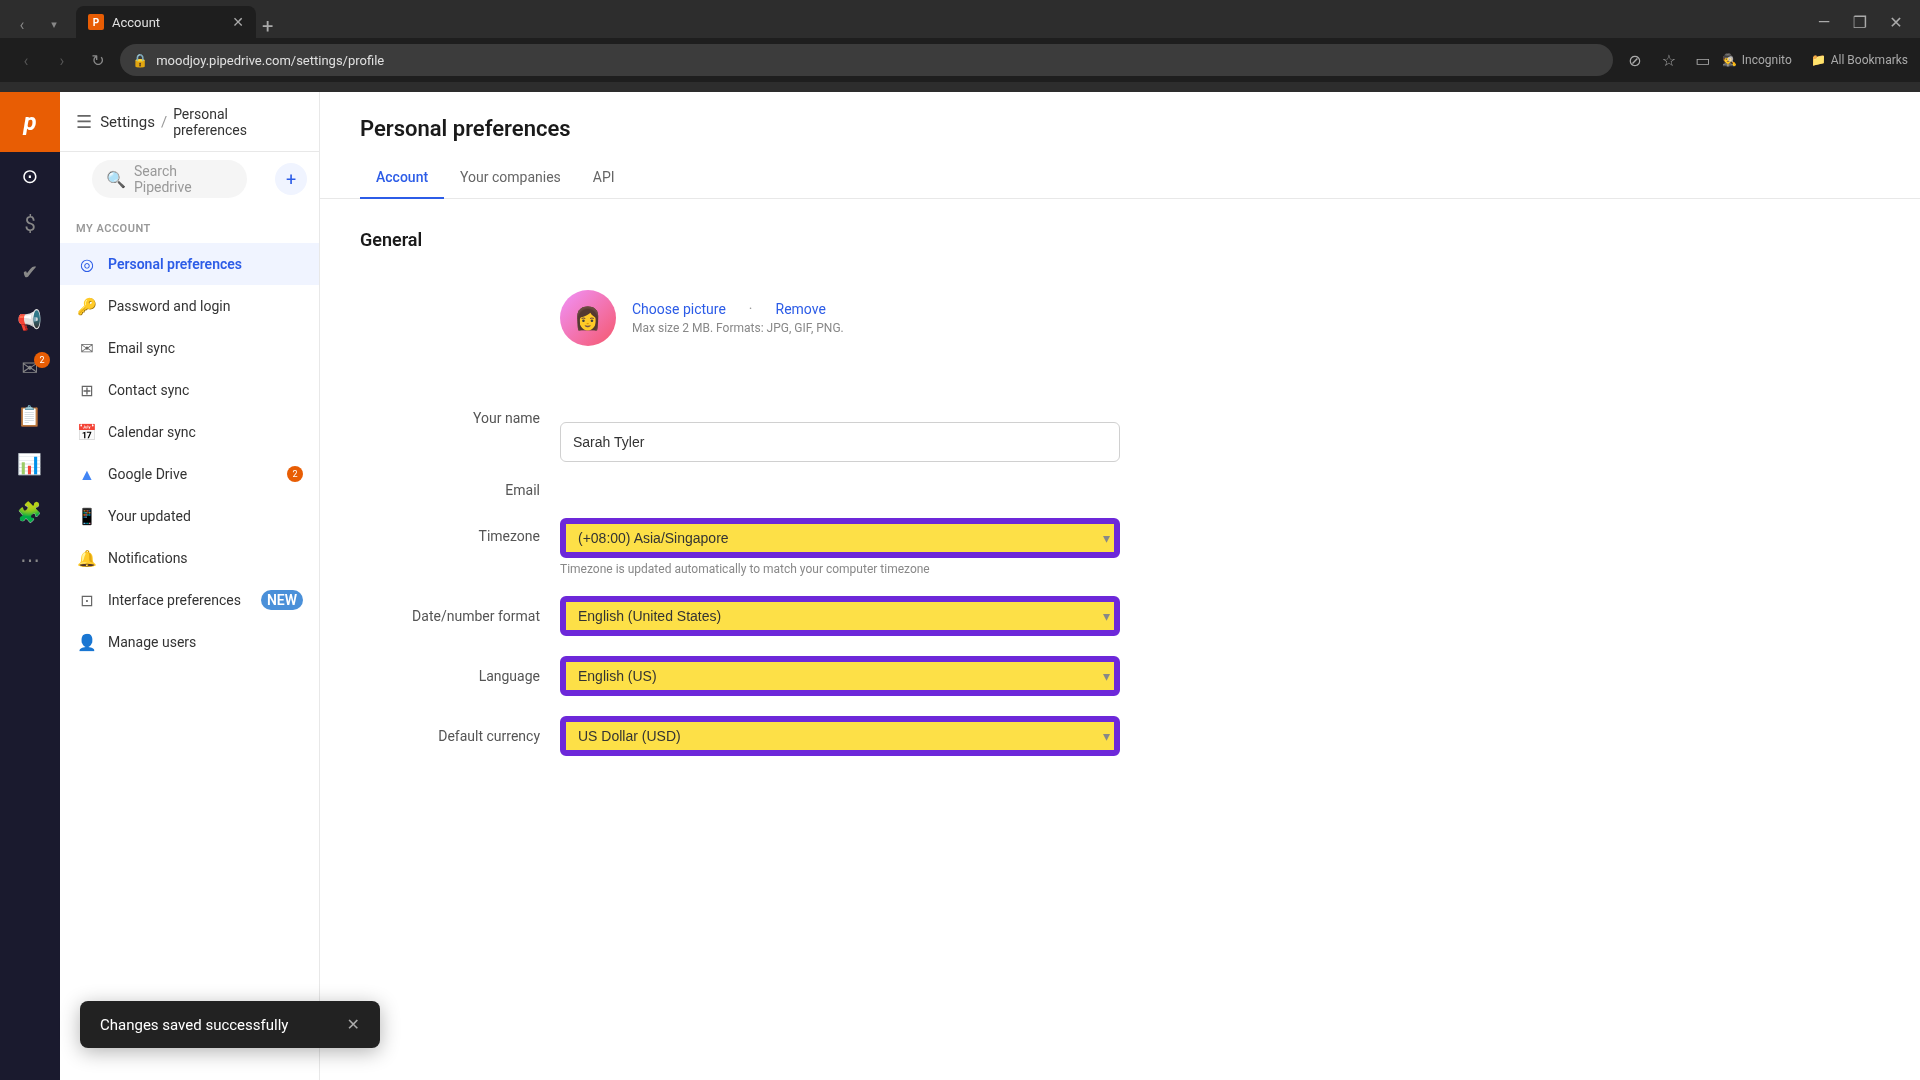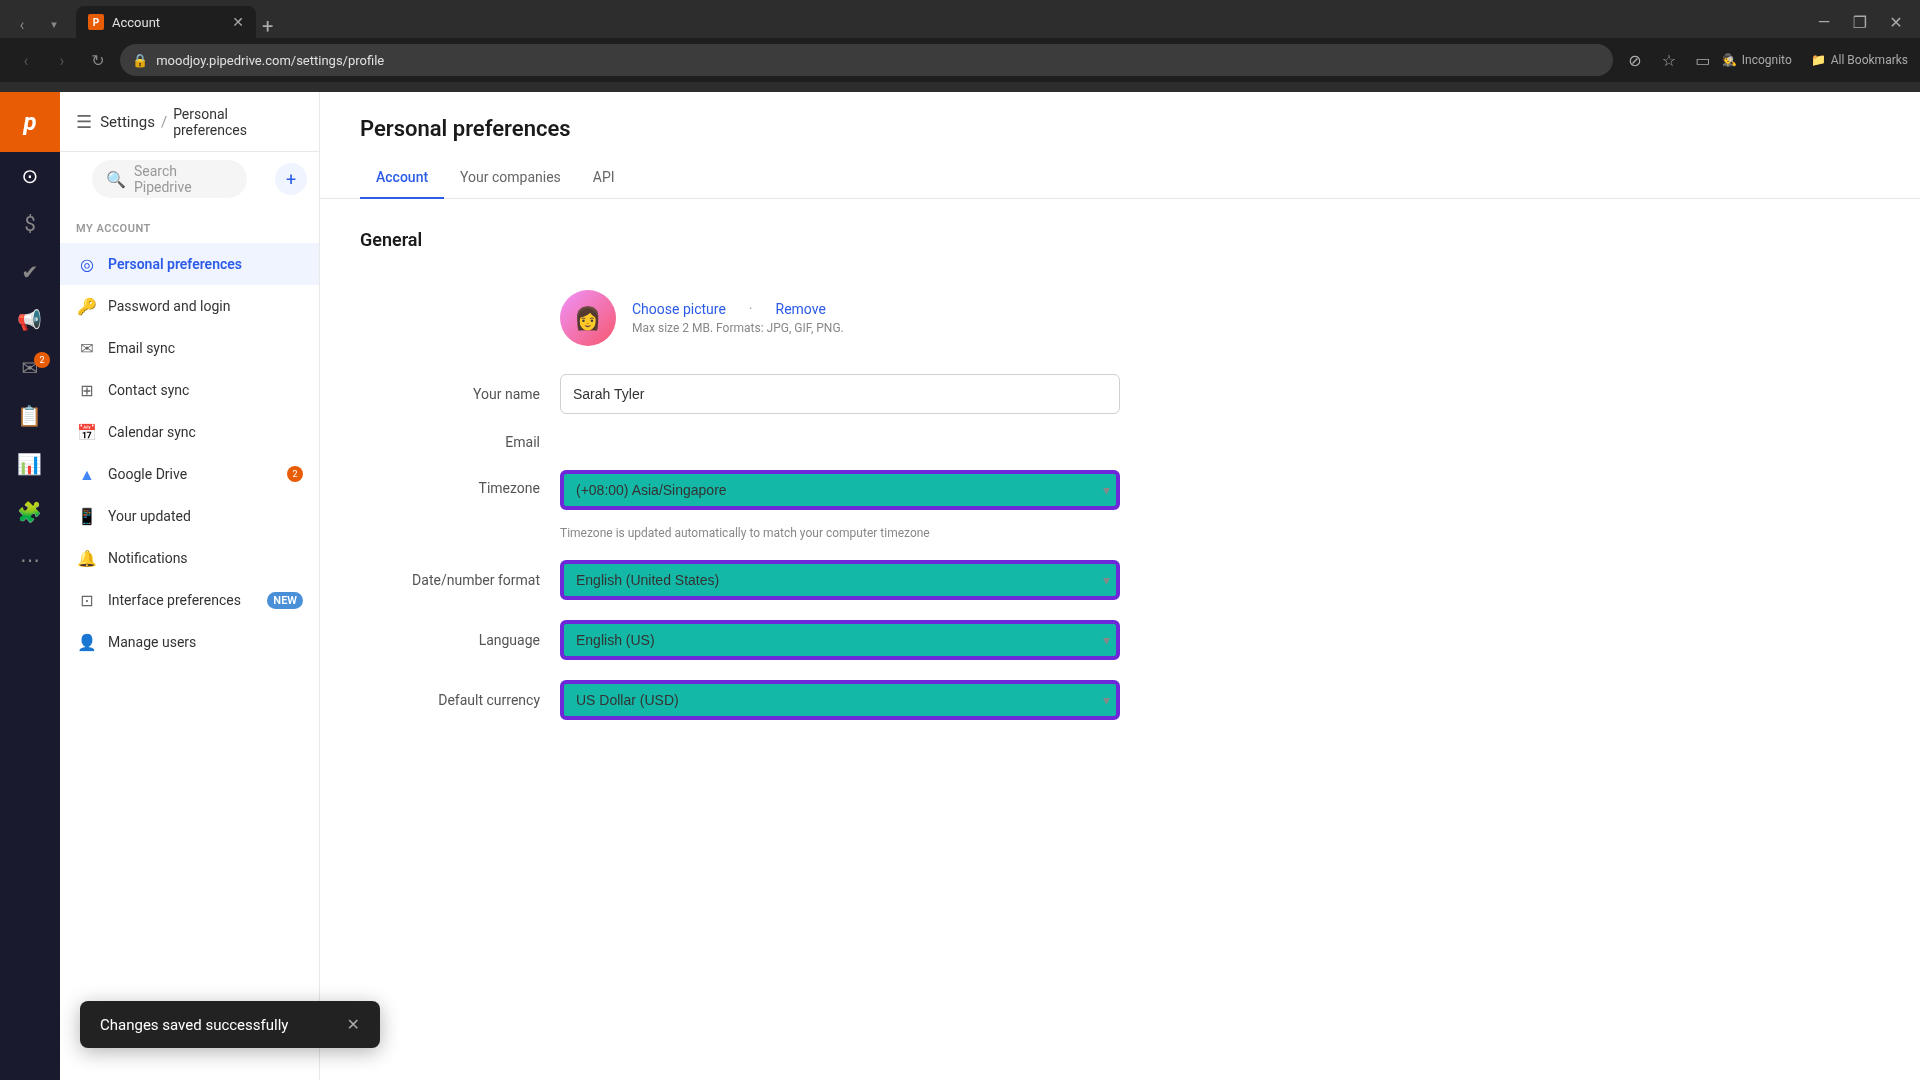--- a/index.html
+++ b/index.html
@@ -173,21 +173,21 @@
       position: relative;
     }
     .sidebar-item.active { background: #f0f4ff; }
     .sidebar-item.active .item-label { color: #2c5ce7; font-weight: 600; }
     .item-icon { width: 22px; height: 22px; display: flex; align-items: center; justify-content: center; color: #666; font-size: 16px; }
     .sidebar-item.active .item-icon { color: #2c5ce7; }
     .item-label { font-size: 14px; color: #333; }
     .new-badge {
       background: #4a90d9;
       color: white;
-      font-size: 11px;
+      font-size: 14px;
       padding: 2px 6px;
       border-radius: 10px;
       margin-left: auto;
       font-weight: 600;
     }
     .item-badge {
       background: #e85d04;
       color: white;
       font-size: 9px;
       width: 16px; height: 16px;
@@ -287,62 +287,63 @@
     .form-input {
       width: 100%;
       height: 40px;
       border: 1px solid #d0d0d0;
       border-radius: 6px;
       padding: 0 12px;
       font-size: 14px;
       color: #333;
       background: #fff;
       outline: none;
+      margin-top: 48px;
     }
     .form-input.disabled { background: #f5f5f5; color: #888; }
     .edit-icon-btn {
       width: 36px; height: 36px;
       display: flex; align-items: center; justify-content: center;
       border: 1px solid #d0d0d0;
       border-radius: 6px;
       cursor: pointer;
       color: #555;
       font-size: 14px;
       flex-shrink: 0;
     }
     .form-select-wrap {
       flex: 1;
       position: relative;
     }
     .form-select {
       width: 100%;
       height: 40px;
-      border: 4px solid #6d28d9;
+      border: 6px solid #6d28d9;
       border-radius: 6px;
       padding: 0 36px 0 12px;
       font-size: 14px;
       color: #333;
-      background: #14b8a6;
+      background: #fde047;
       appearance: none;
       cursor: pointer;
       outline: none;
     }
     .select-arrow {
       position: absolute;
       right: 10px;
       top: 50%;
       transform: translateY(-50%);
       color: #888;
       pointer-events: none;
       font-size: 14px;
     }
     .timezone-hint {
       font-size: 12px;
       color: #888;
-      margin-top: 16px;
+      margin-top: 4px;
       padding-left: 0;
     }
     .form-col {
       flex: 1;
       display: flex;
       flex-direction: column;
     }
 
     
     .toast {

